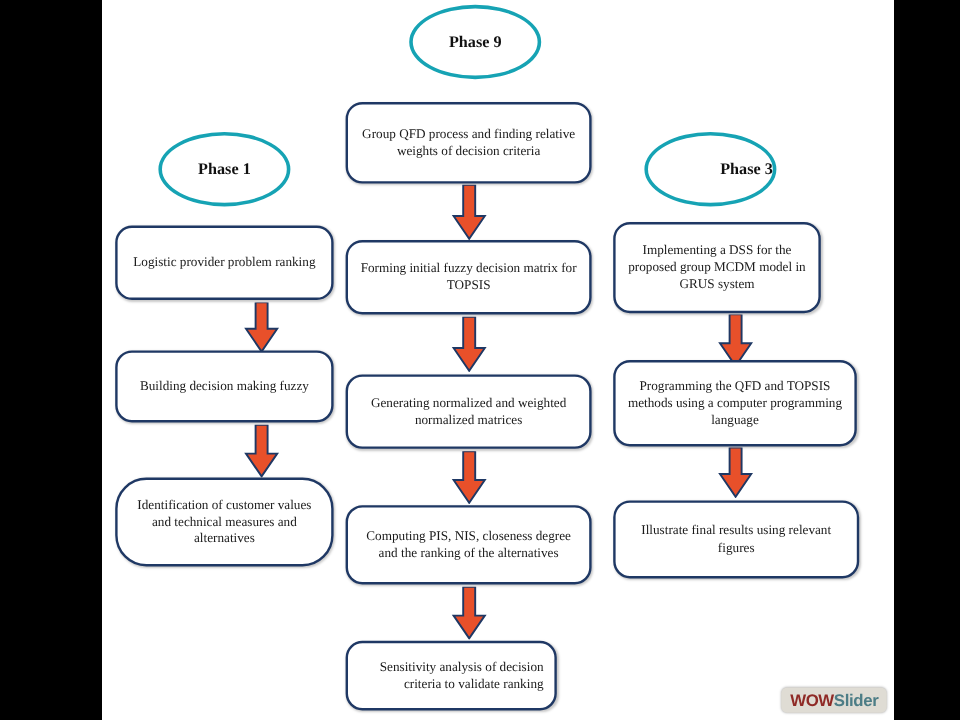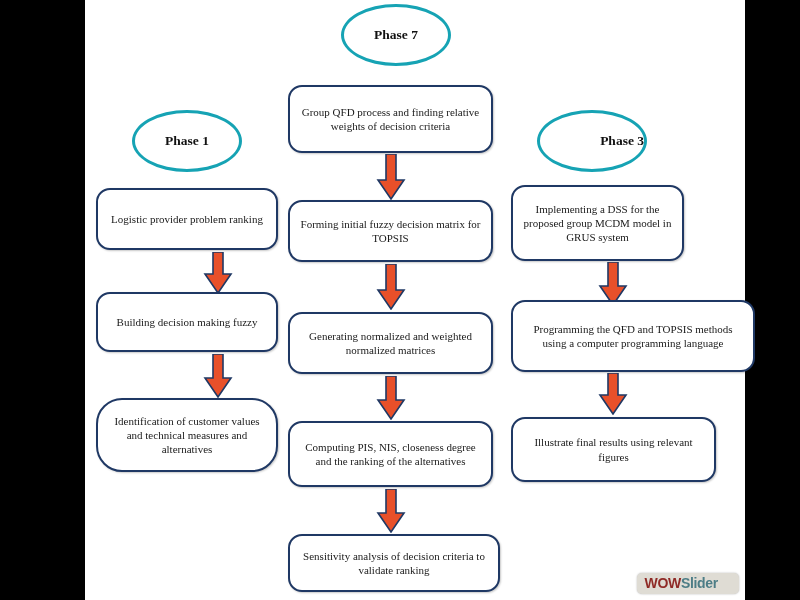--- a/index.html
+++ b/index.html
@@ -70,21 +70,21 @@
   }
   .arrow svg { display: block; }
 
   
   #watermark {
     position: absolute;
     right: 6px;
     bottom: 6px;
     background: #dfdcd4;
     border-radius: 5px;
-    padding: 2px 21px 3px 7px;
+    padding: 2px 7px 3px 7px;
     font-family: "Liberation Sans", sans-serif;
     font-size: 14px;
     font-weight: bold;
     letter-spacing: -0.3px;
     box-shadow: 0 0 2px rgba(0,0,0,0.3);
     white-space: nowrap;
   }
   #watermark .wm-a { color: #8f2a26; }
   #watermark .wm-b { color: #4d7d86; }
 </style>
@@ -92,21 +92,21 @@
 <body>
 
 <div id="stage">
   <div id="canvas">
 
     <div class="phase" style="left:47px; top:110px; width:110px; height:62px;">
       <span>Phase 1</span>
     </div>
 
     <div class="phase" style="left:256px; top:4px; width:110px; height:62px;">
-      <span>Phase 7</span>
+      <span>Phase 9</span>
     </div>
 
     <div class="phase" style="left:452px; top:110px; width:110px; height:62px;justify-content:flex-end;">
       <span>Phase 3</span>
     </div>
 
     <div class="node" style="left:11px; top:188px; width:182px; height:62px;">
       <span>Logistic provider problem ranking</span>
     </div>
 
@@ -163,35 +163,35 @@
     <div class="node" style="left:203px; top:421px; width:205px; height:66px;">
       <span>Computing PIS, NIS, closeness degree and the ranking of the alternatives</span>
     </div>
 
     <div class="arrow" style="left:291px; top:489px;">
       <svg width="30" height="44" viewBox="0 0 30 44">
         <polygon points="10,0 20,0 20,24 28,24 15,43 2,24 10,24" fill="#E8502A" stroke="#1F3864" stroke-width="1.6" stroke-linejoin="miter"></polygon>
       </svg>
     </div>
 
-    <div class="node" style="left:203px; top:534px; width:212px; height:58px;">
+    <div class="node" style="left:203px; top:534px; width:176px; height:58px;text-align:right;">
       <span>Sensitivity analysis of decision criteria to validate ranking</span>
     </div>
 
     <div class="node" style="left:426px; top:185px; width:173px; height:76px;">
       <span>Implementing a DSS for the proposed group MCDM model in GRUS system</span>
     </div>
 
     <div class="arrow" style="left:513px; top:262px;">
       <svg width="30" height="44" viewBox="0 0 30 44">
         <polygon points="10,0 20,0 20,24 28,24 15,43 2,24 10,24" fill="#E8502A" stroke="#1F3864" stroke-width="1.6" stroke-linejoin="miter"></polygon>
       </svg>
     </div>
 
-    <div class="node" style="left:426px; top:300px; width:244px; height:72px;">
+    <div class="node" style="left:426px; top:300px; width:203px; height:72px;">
       <span>Programming the QFD and TOPSIS methods using a computer programming language</span>
     </div>
 
     <div class="arrow" style="left:513px; top:373px;">
       <svg width="30" height="42" viewBox="0 0 30 42">
         <polygon points="10,0 20,0 20,22 28,22 15,41 2,22 10,22" fill="#E8502A" stroke="#1F3864" stroke-width="1.6" stroke-linejoin="miter"></polygon>
       </svg>
     </div>
 
     <div class="node" style="left:426px; top:417px; width:205px; height:65px;">

